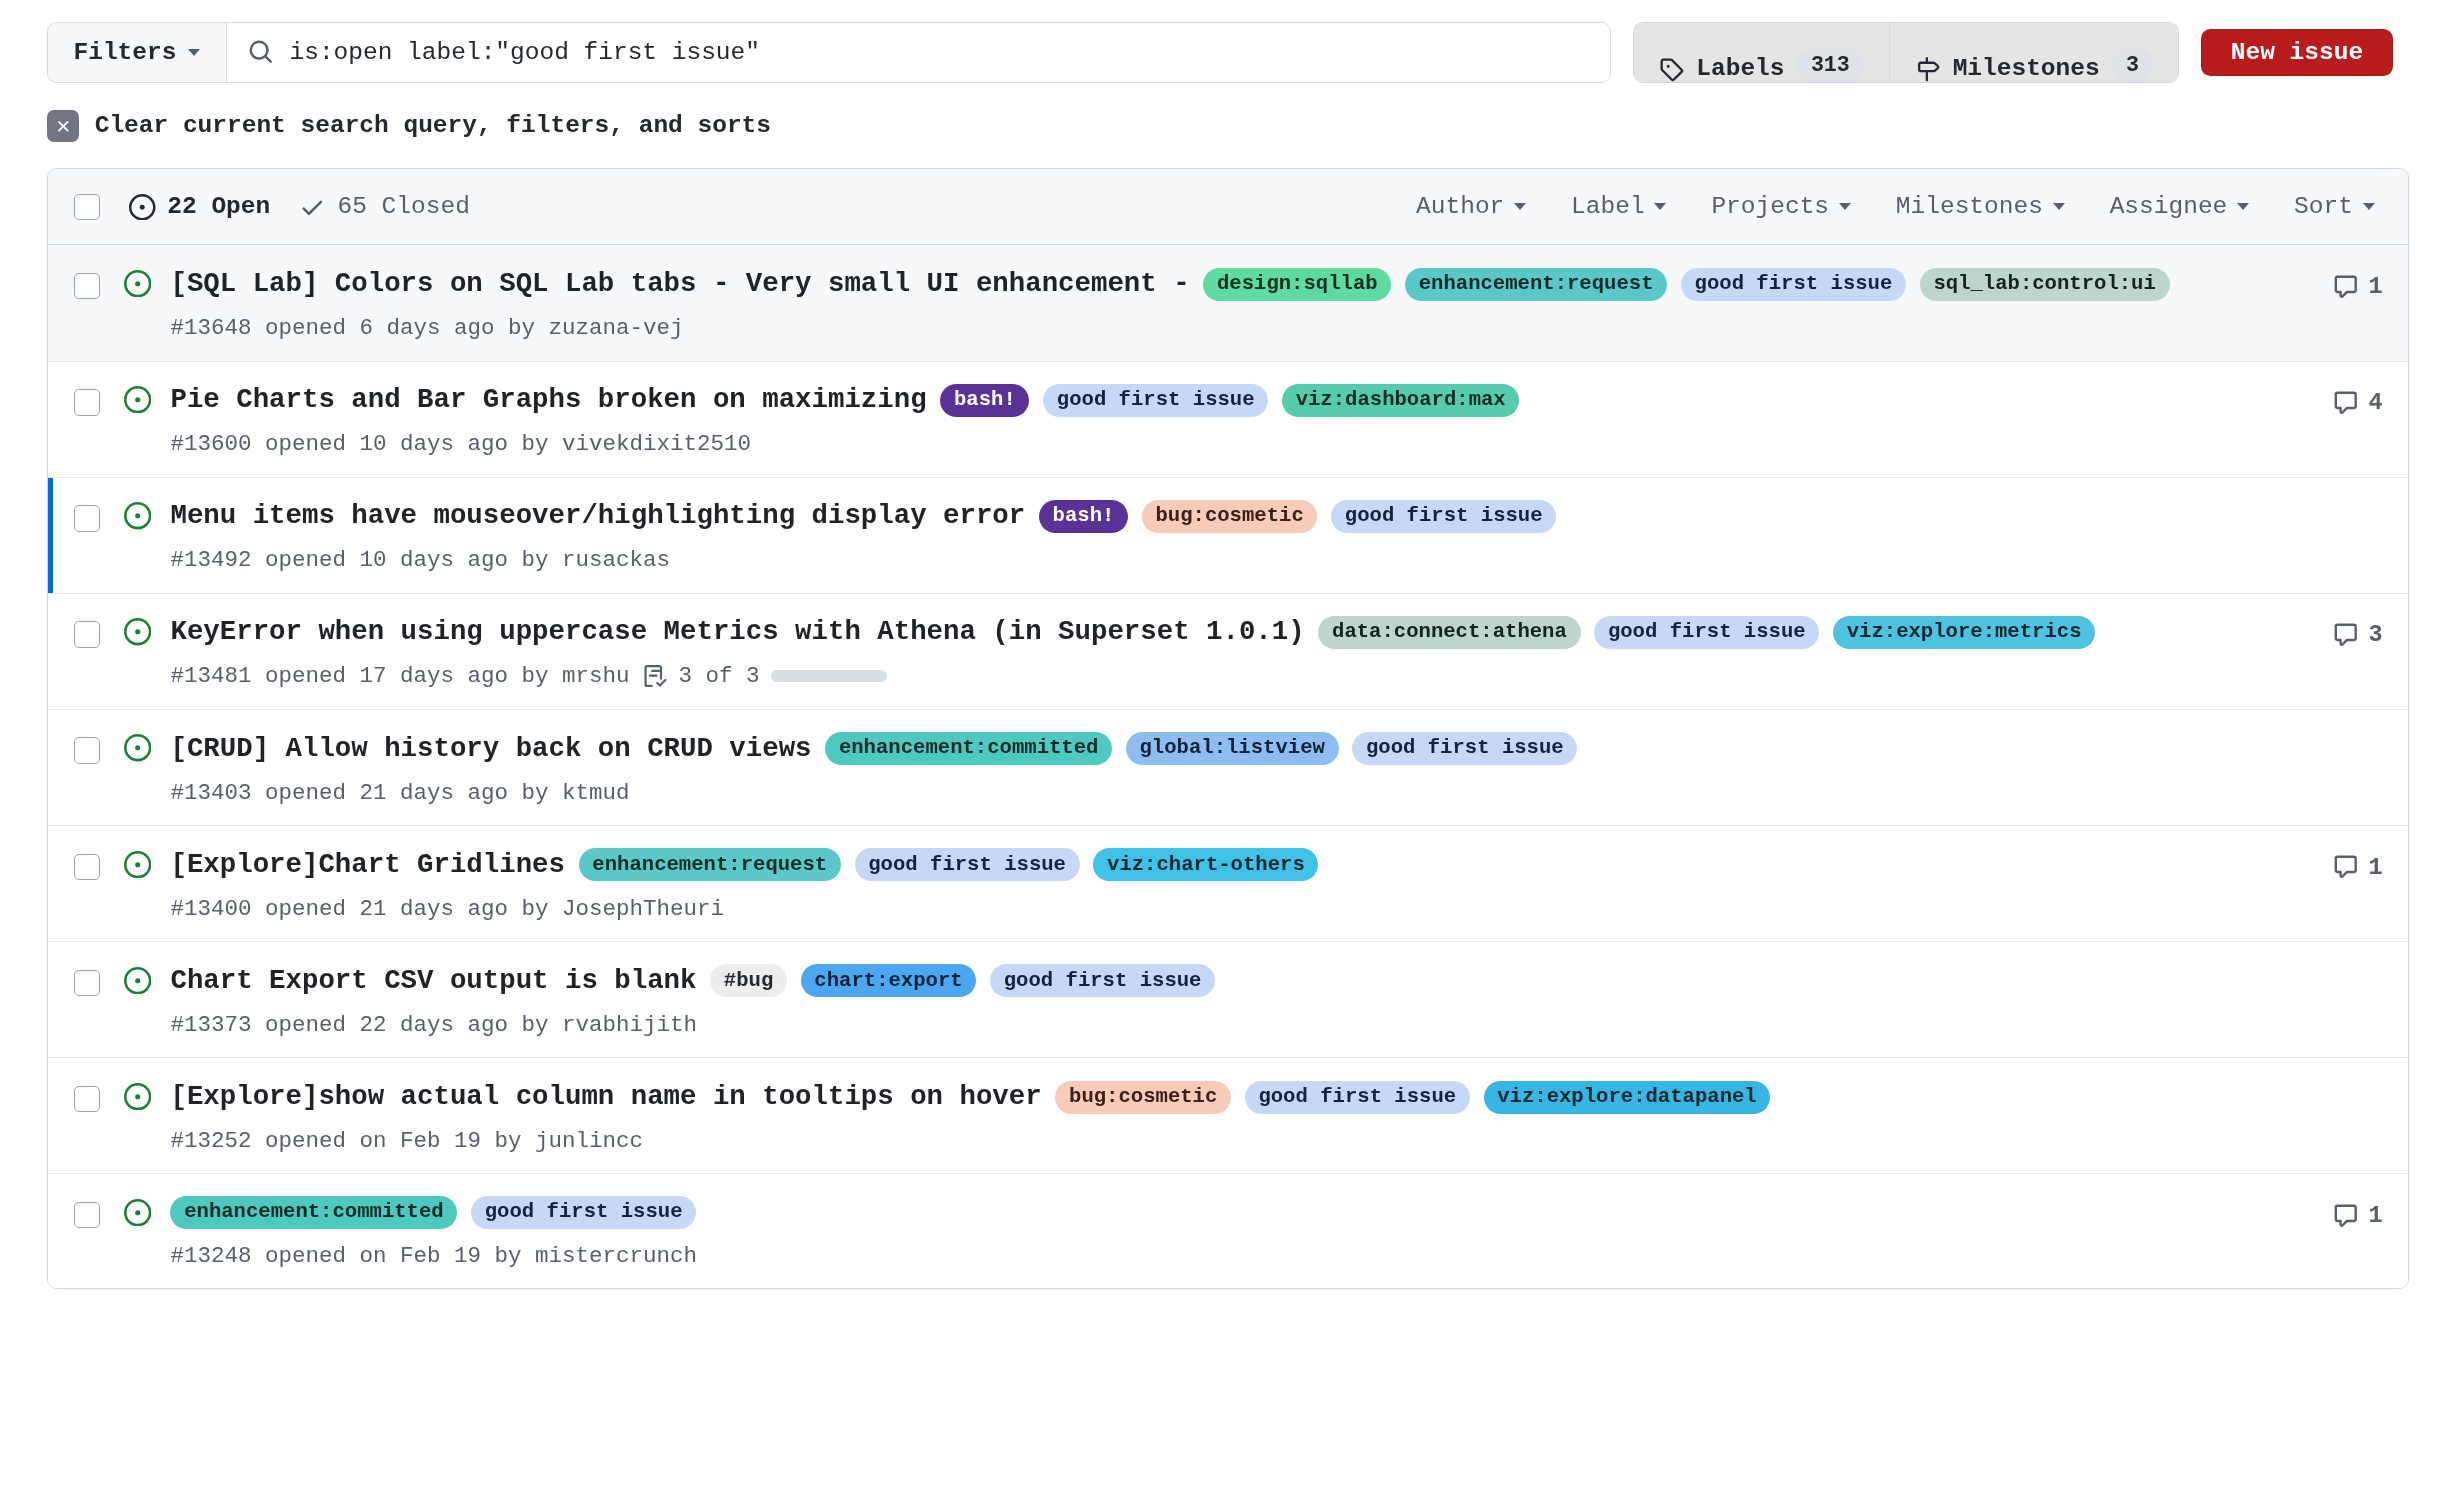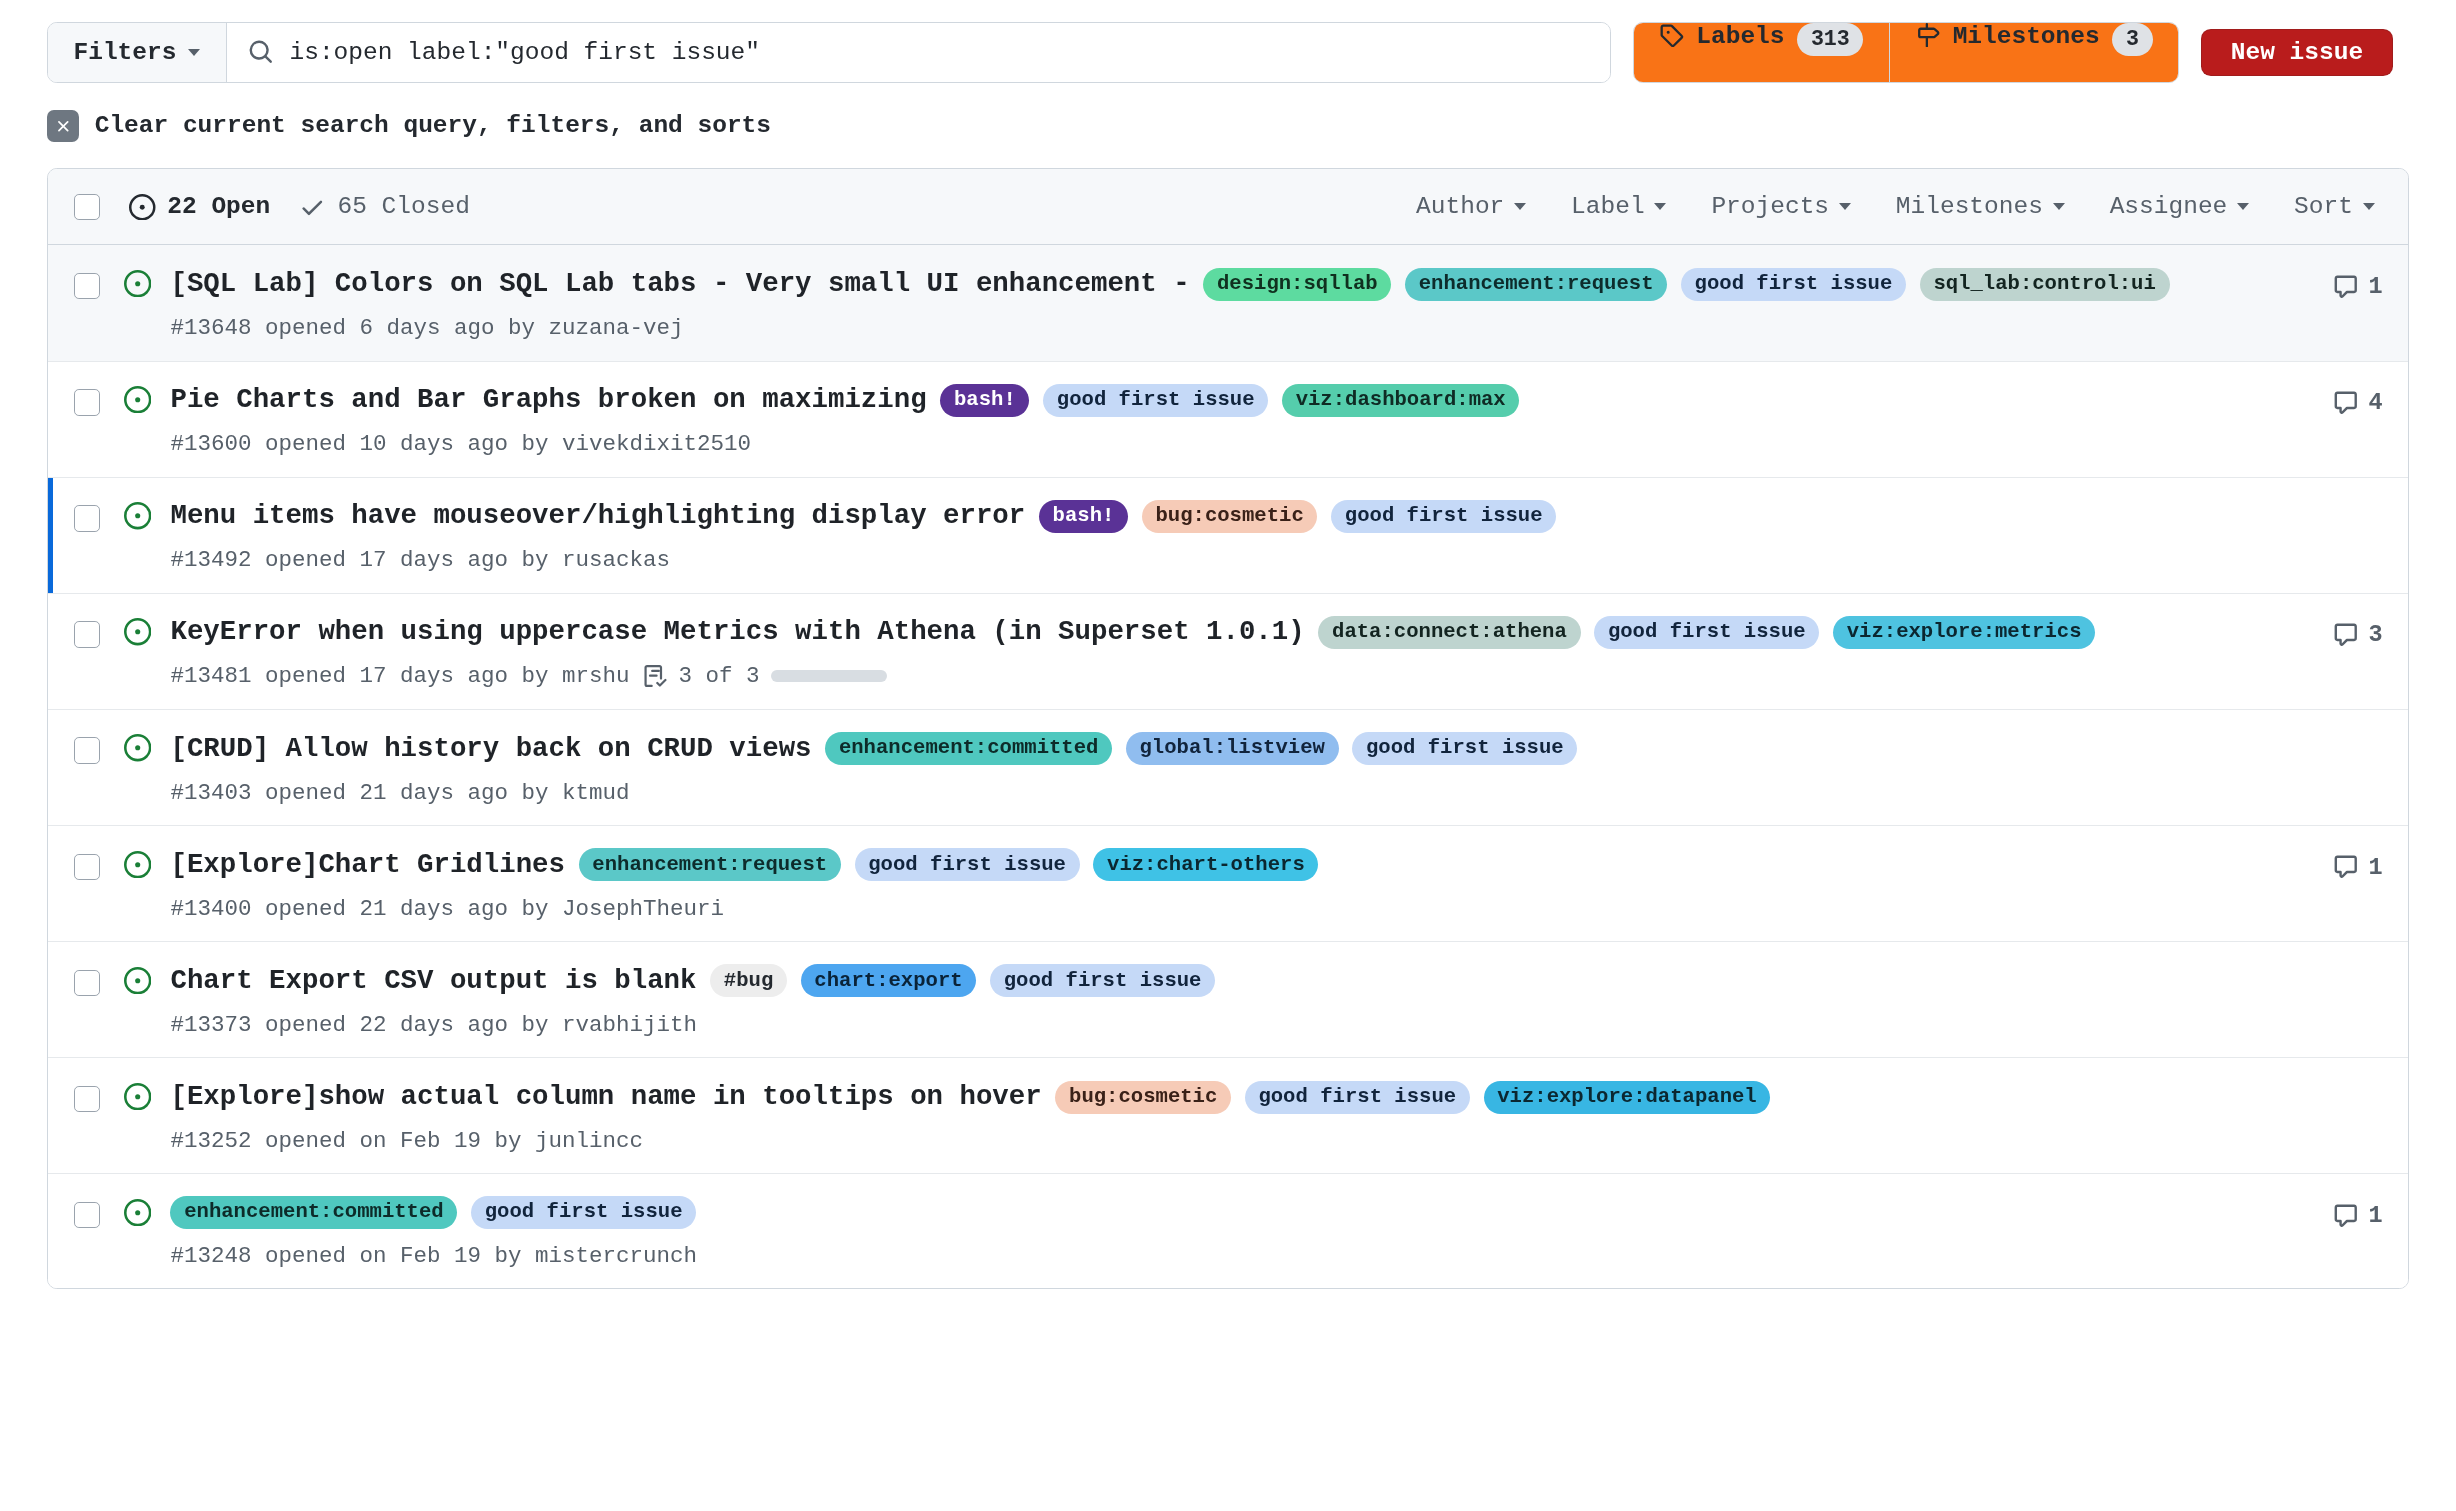--- a/index.html
+++ b/index.html
@@ -66,24 +66,24 @@
   }
   .seg-group {
     display: flex;
     border: 1px solid #d0d7de;
     border-radius: 9.8px;
     height: 61px;
     overflow: hidden;
     background: #fff;
   }
   .seg-btn {
-    display: flex; align-items: flex-start; gap: 12.7px;
+    display: flex; align-items: flex-end; gap: 12.7px;
     padding: 0 25.5px;
     font-size: 24.5px; font-weight: 600; color: #24292f;
-    background: #f97316;
+    background: #e5e5e5;
     cursor: pointer;
     white-space: nowrap;
   }
   .seg-btn + .seg-btn { border-left: 1px solid #d0d7de; }
   .counter {
     background: #dfe2e6;
     border-radius: 21.6px;
     padding: 2.9px 13.7px;
     font-size: 21.6px;
     font-weight: 600;
@@ -417,21 +417,21 @@
             </svg>
           </span>
           <div class="row-main">
             <div class="title-line">
               <span class="issue-title">Menu items have mouseover/highlighting display error</span>
               <span class="label-pill" style="background: rgb(90, 50, 150); color: rgb(255, 255, 255);">bash!</span>
               <span class="label-pill" style="background: rgb(246, 203, 183); color: rgb(58, 33, 24);">bug:cosmetic</span>
               <span class="label-pill" style="background: rgb(197, 217, 247); color: rgb(17, 36, 60);">good first issue</span>
             </div>
             <div class="meta-line">
-              <span class="meta-text">#13492 opened 17 days ago by rusackas</span>
+              <span class="meta-text">#13492 opened 10 days ago by rusackas</span>
             </div>
           </div>
           <span class="comments empty">
             <span>
               <svg class="icon-svg" width="25.5" height="25.5" viewBox="0 0 16 16" fill="#57606a" aria-hidden="true">
                 <path d="M1 2.75C1 1.784 1.784 1 2.75 1h10.5c.966 0 1.75.784 1.75 1.75v7.5A1.75 1.75 0 0113.25 12H9.06l-2.573 2.573A1.458 1.458 0 014 13.543V12H2.75A1.75 1.75 0 011 10.25zm1.75-.25a.25.25 0 00-.25.25v7.5c0 .138.112.25.25.25h2a.75.75 0 01.75.75v2.19l2.72-2.72a.75.75 0 01.53-.22h4.5a.25.25 0 00.25-.25v-7.5a.25.25 0 00-.25-.25z"></path>
               </svg>
             </span>
             <span></span>
           </span>

